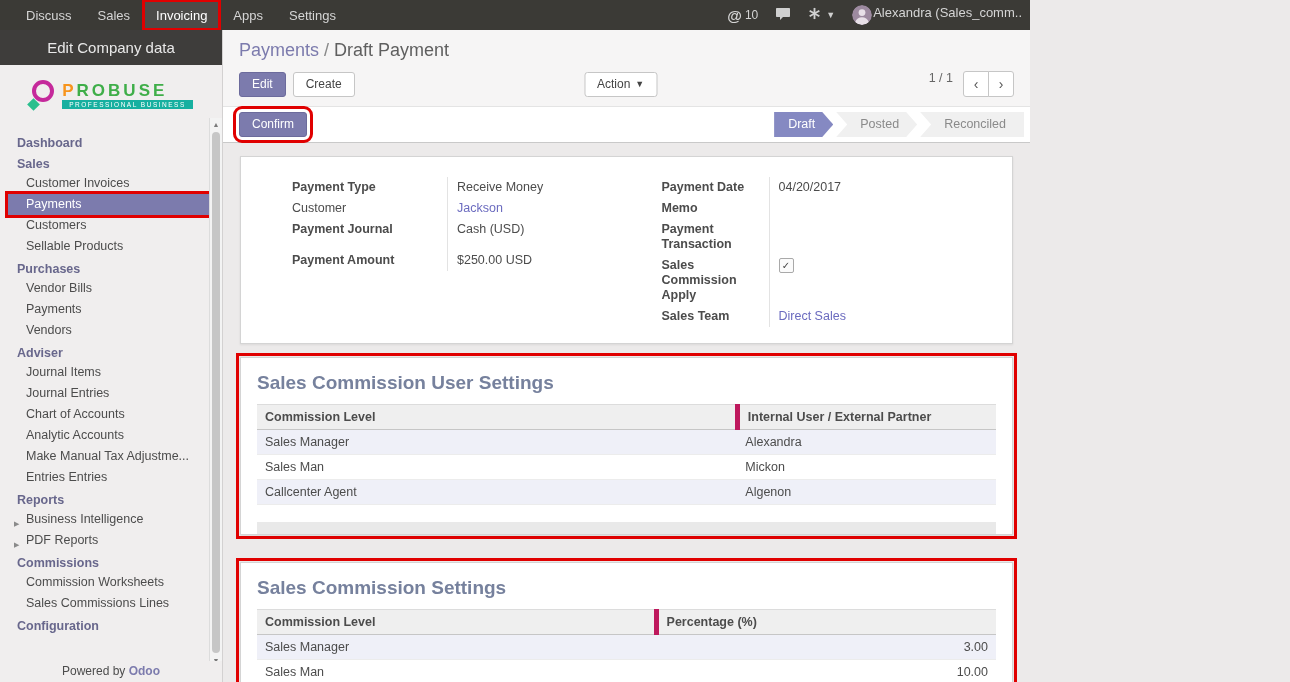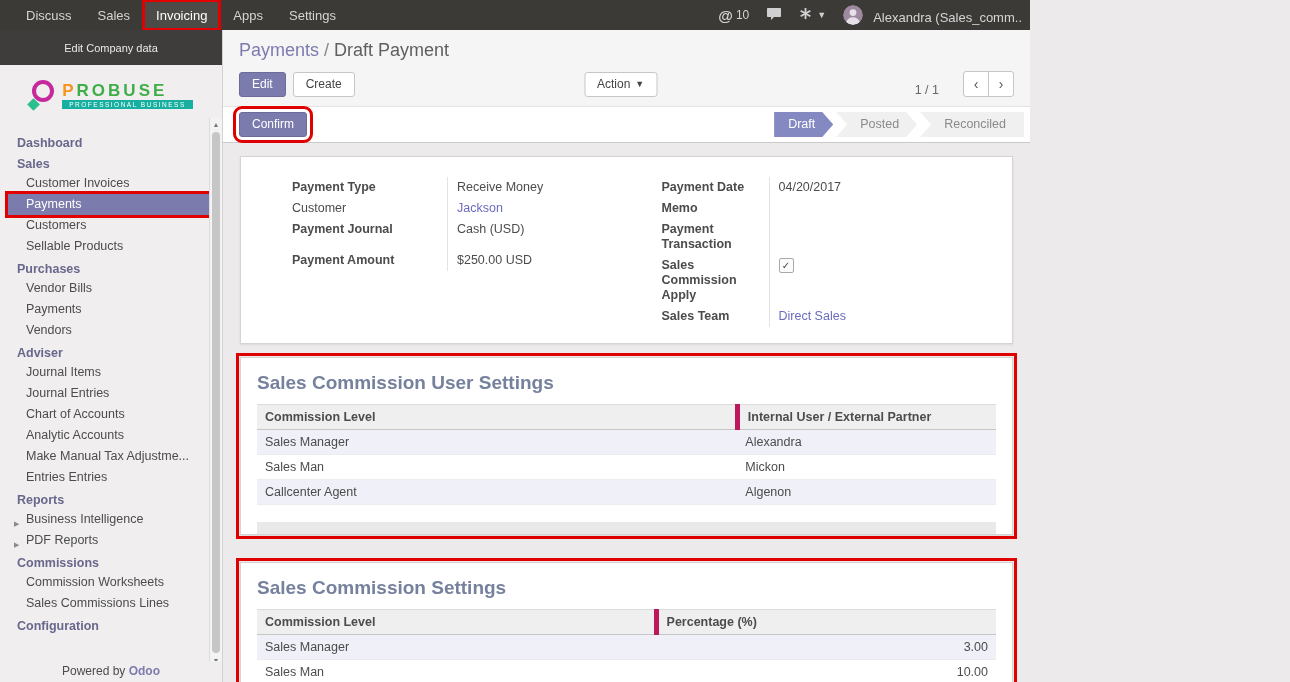--- a/index.html
+++ b/index.html
@@ -22,39 +22,39 @@
   }
   .topbar-menus { display: flex; align-items: stretch; padding-left: 13px; }
   .tb-item { display: flex; align-items: center; padding: 0 13px; cursor: pointer; white-space: nowrap; }
   .tb-item.active { background: rgba(255,255,255,0.09); color: #fff; }
   .red-outline-tight { outline: 3px solid #e00000; outline-offset: -2px; }
   .topbar-right { margin-left: auto; display: flex; align-items: center; gap: 17px; padding-right: 8px; }
   .tb-icon { display: flex; align-items: center; gap: 3px; cursor: pointer; }
   .tb-at { font-size: 15px; font-weight: bold; }
   .tb-count { font-size: 12px; }
   .tb-caret { font-size: 9px; margin-left: 2px; color: #cfcfcf; }
-  .tb-user { display: flex; align-items: flex-end; gap: 10px; cursor: pointer; white-space: nowrap; max-width: 190px; overflow: hidden; }
+  .tb-user { display: flex; align-items: flex-start; gap: 1px; cursor: pointer; white-space: nowrap; max-width: 190px; overflow: hidden; }
   .avatar { width: 20px; height: 20px; border-radius: 50%; overflow: hidden; flex: 0 0 20px; }
 
   
   .layout { flex: 1; display: flex; overflow: hidden; }
 
   
   .sidebar {
     width: 223px; flex: 0 0 223px;
     background: #f0eeee;
     position: relative;
     border-right: 1px solid #d3d1d1;
     box-sizing: border-box;
     overflow: hidden;
   }
   .edit-company {
     height: 35px; background: #3e3d3b; color: #e9e9e9;
     display: flex; align-items: center; justify-content: center;
-    font-size: 11px; cursor: pointer;
+    font-size: 15px; cursor: pointer;
   }
   .logo-box { height: 52px; display: flex; align-items: center; justify-content: center; gap: 7px; padding: 4px 0; }
   .logo-icon { position: relative; width: 26px; height: 30px; }
   .logo-ring { position: absolute; top: 0; left: 3px; width: 14px; height: 14px; border: 4px solid #c5299b; border-radius: 50%; }
   .logo-diamond { position: absolute; bottom: 1px; left: 0; width: 9px; height: 9px; background: #2bbf8e; transform: rotate(45deg); }
   .logo-text { display: flex; flex-direction: column; align-items: flex-start; }
   .logo-title { font-size: 17px; font-weight: bold; letter-spacing: 3px; color: #3fae49; line-height: 17px; }
   .logo-title::first-letter { color: #f7941d; }
   .logo-banner { background: #17b0a0; color: #fff; font-size: 6.5px; letter-spacing: 1.5px; padding: 1px 7px; margin-top: 1px; }
   .side-menu { padding: 6px 13px 0 8px; }
@@ -90,21 +90,21 @@
   .toolbar-row { position: relative; display: flex; align-items: center; margin-top: 10px; }
   .btn {
     display: inline-flex; align-items: center; justify-content: center;
     font-size: 12px; padding: 5px 12px; border: 1px solid #c6c6c6; background: #fff;
     border-radius: 3px; color: #444; cursor: pointer; line-height: 13px;
   }
   .btn-primary { background: #7c7bad; border-color: #6c6b9c; color: #fff; }
   .btn + .btn { margin-left: 7px; }
   .action-wrap { position: absolute; left: 50%; transform: translateX(-58%); }
   .btn .caret { font-size: 9px; margin-left: 5px; }
-  .pager { margin-left: auto; display: flex; align-items: flex-end; gap: 24px; }
+  .pager { margin-left: auto; display: flex; align-items: flex-start; gap: 10px; }
   .pager-text { font-size: 12.5px; color: #666; }
   .pager-btns { display: flex; }
   .pager-btn {
     width: 26px; height: 26px; display: flex; align-items: center; justify-content: center;
     border: 1px solid #c6c6c6; background: #fff; border-radius: 3px; color: #555; cursor: pointer; font-size: 14px;
   }
   .pager-btn + .pager-btn { margin-left: -1px; border-top-left-radius: 0; border-bottom-left-radius: 0; }
   .pager-btn:first-child { border-top-right-radius: 0; border-bottom-right-radius: 0; }
 
   .status-row {

